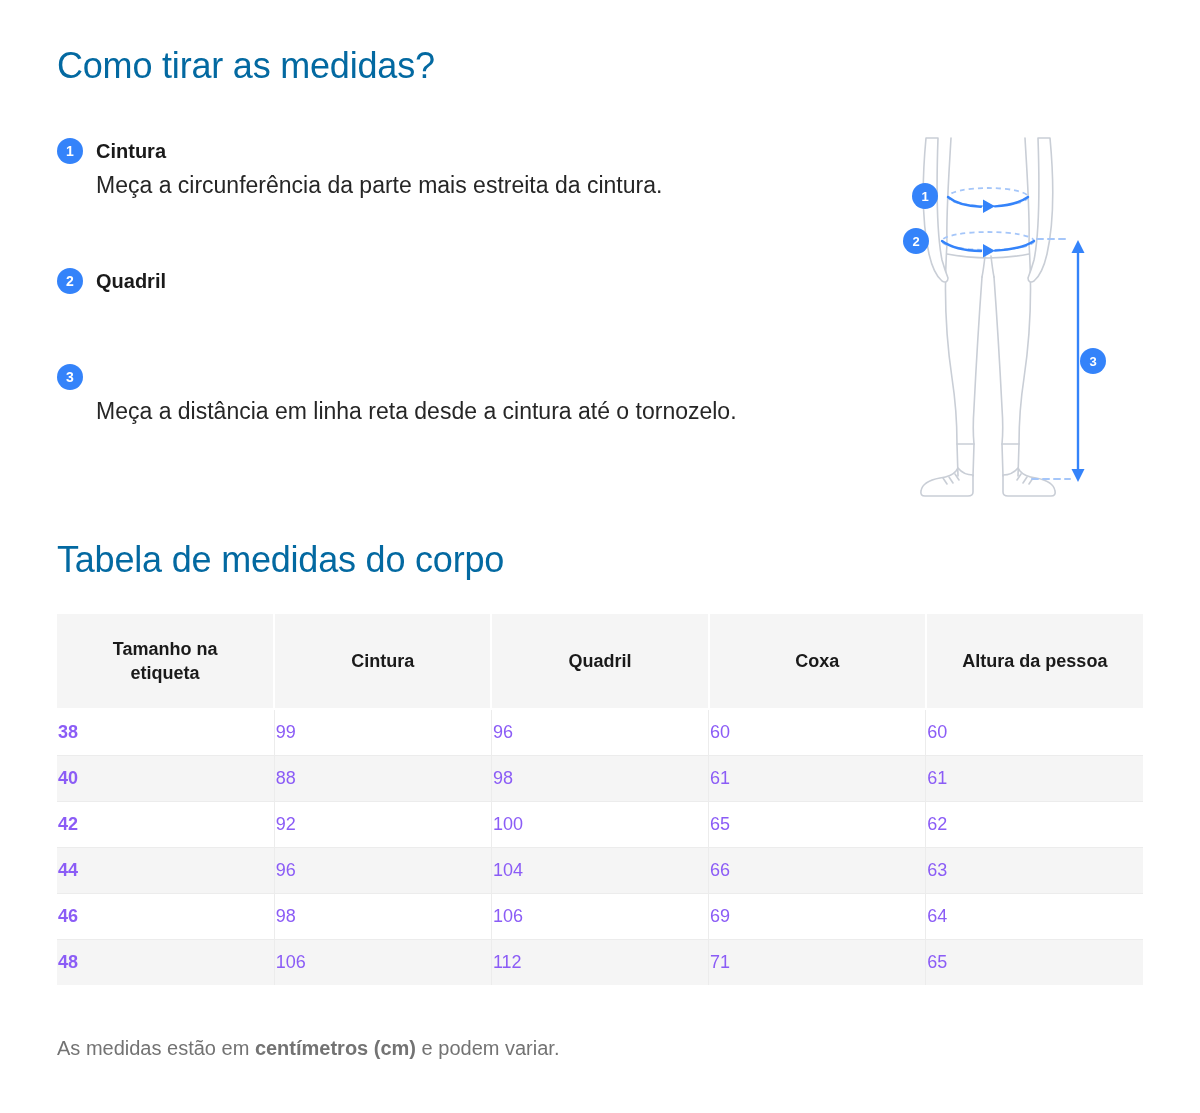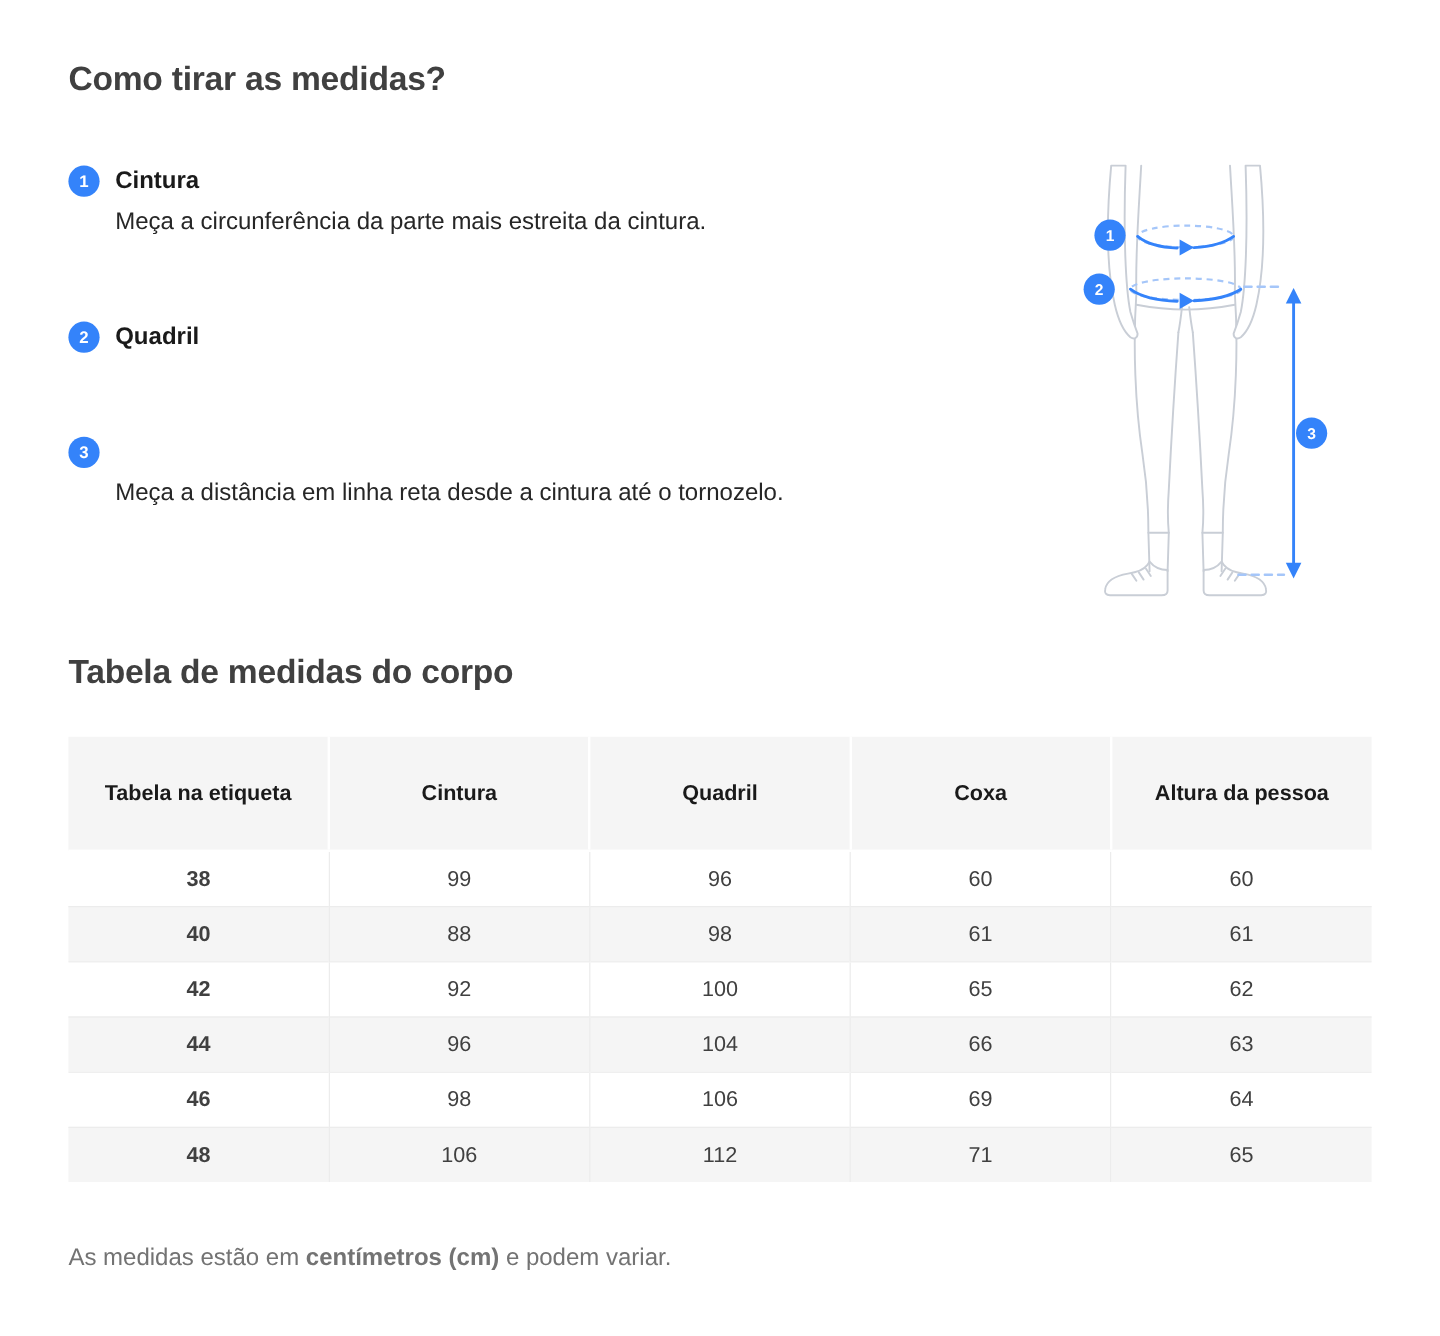--- a/index.html
+++ b/index.html
@@ -8,25 +8,25 @@
     width: 1200px;
     height: 1113px;
     font-family: "Liberation Sans", "DejaVu Sans", sans-serif;
     color: #1a1a1a;
     overflow: hidden;
   }
   .page { padding: 48px 57px 0 57px; }
 
   .page-title,
   .section-title {
-    font-size: 28px;
-    font-weight: 700;
+    font-size: 36px;
+    font-weight: 400;
     line-height: 36px;
     margin: 0;
-    color: #404040;
+    color: #0369a1;
     letter-spacing: -0.2px;
   }
 
   
   .guide {
     position: relative;
     margin-top: 54px;
     min-height: 370px;
   }
   .step { margin-bottom: 70px; }
@@ -36,21 +36,21 @@
     width: 26px; height: 26px;
     border-radius: 50%;
     background: #3483fa;
     color: #ffffff;
     font-size: 14px;
     font-weight: 700;
     display: flex; align-items: center; justify-content: center;
     flex: 0 0 auto;
   }
   .step-label { font-size: 20px; font-weight: 700; line-height: 26px; }
-  .step-desc  { margin: 8px 0 0 39px; font-size: 20px; font-weight: 400; line-height: 26px; color: #262626; }
+  .step-desc  { margin: 8px 0 0 39px; font-size: 23px; font-weight: 400; line-height: 26px; color: #262626; }
 
   .illustration {
     position: absolute;
     top: -12px;
     right: -2px;
     width: 250px;
     height: 380px;
   }
   .illustration svg { display: block; width: 250px; height: 380px; }
   .badge-num {
@@ -79,25 +79,25 @@
     padding: 0 24px;
     border-left: 2px solid #ffffff;
     border-bottom: 2px solid #ffffff;
     color: #1a1a1a;
   }
   .size-table th:first-child { border-left: none; }
   .size-table td {
     height: 46px;
     font-size: 18px;
     font-weight: 400;
-    text-align: center;
+    text-align: left;
     vertical-align: middle;
     border-top: 1px solid #ececec;
     border-left: 1px solid #ececec;
-    color: #404040;
+    color: #8b5cf6;
     background: #ffffff;
   }
   .size-table td:first-child { border-left: none; font-weight: 700; }
   .size-table tr.alt td { background: #f5f5f5; }
 
   
   .footnote {
     margin: 50px 0 0 0;
     font-size: 20px;
     line-height: 26px;
@@ -205,21 +205,21 @@
       </svg>
     </div>
   </div>
 
   <div class="table-section">
     <h2 class="section-title">Tabela de medidas do corpo</h2>
 
     <table class="size-table">
       <thead>
         <tr>
-          <th>Tabela na etiqueta</th>
+          <th>Tamanho na etiqueta</th>
           <th>Cintura</th>
           <th>Quadril</th>
           <th>Coxa</th>
           <th>Altura da pessoa</th>
         </tr>
       </thead>
       <tbody>
         <tr>
           <td>38</td>
           <td>99</td>

